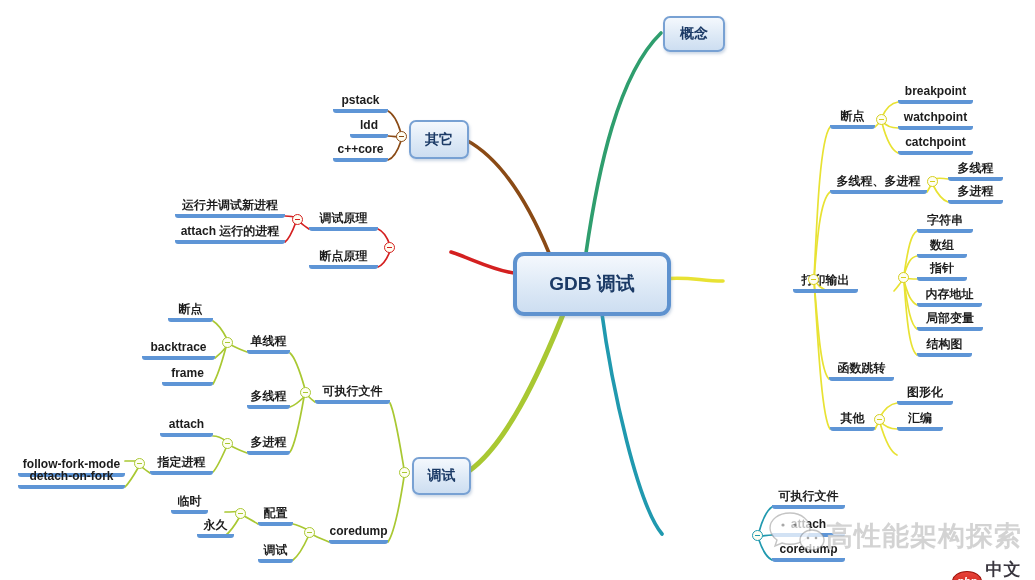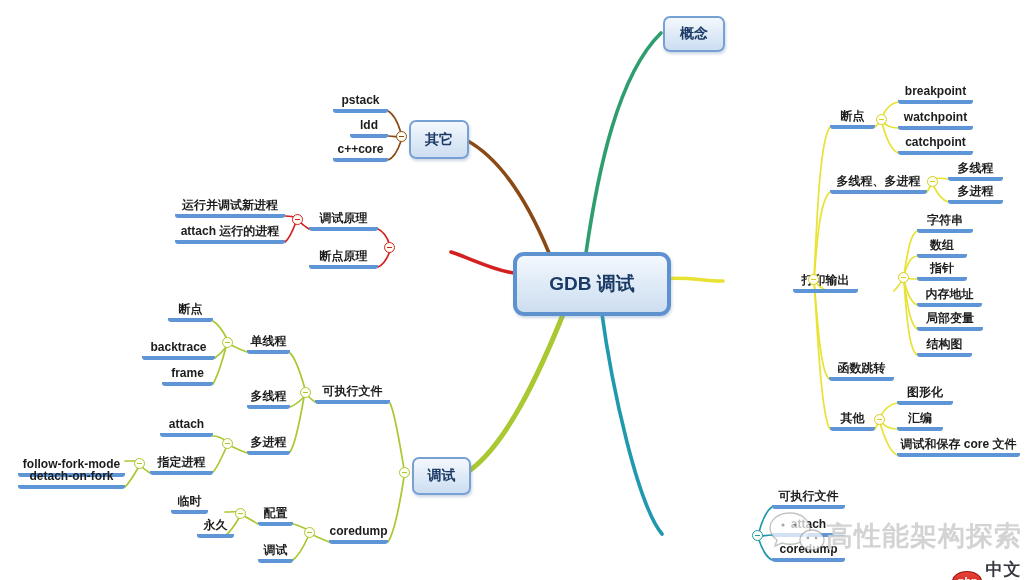--- a/index.html
+++ b/index.html
@@ -146,21 +146,20 @@
   <div class="st" style="left:917px;top:213px;width:56px">字符串</div>
   <div class="st" style="left:917px;top:238px;width:50px">数组</div>
   <div class="st" style="left:917px;top:261px;width:50px">指针</div>
   <div class="st" style="left:917px;top:287px;width:65px">内存地址</div>
   <div class="st" style="left:917px;top:311px;width:66px">局部变量</div>
   <div class="st" style="left:917px;top:337px;width:55px">结构图</div>
   <div class="st" style="left:829px;top:361px;width:65px">函数跳转</div>
   <div class="st" style="left:830px;top:411px;width:45px">其他</div>
   <div class="st" style="left:897px;top:385px;width:56px">图形化</div>
   <div class="st" style="left:897px;top:411px;width:46px">汇编</div>
-  <div class="st" style="left:897px;top:437px;width:123px">调试和保存 core 文件</div>
 
   <div class="st" style="left:315px;top:384px;width:75px">可执行文件</div>
   <div class="st" style="left:247px;top:334px;width:43px">单线程</div>
   <div class="st" style="left:168px;top:302px;width:45px">断点</div>
   <div class="st" style="left:142px;top:340px;width:73px">backtrace</div>
   <div class="st" style="left:162px;top:366px;width:51px">frame</div>
   <div class="st" style="left:247px;top:389px;width:43px">多线程</div>
   <div class="st" style="left:247px;top:435px;width:43px">多进程</div>
   <div class="st" style="left:160px;top:417px;width:53px">attach</div>
   <div class="st" style="left:150px;top:455px;width:63px">指定进程</div>

